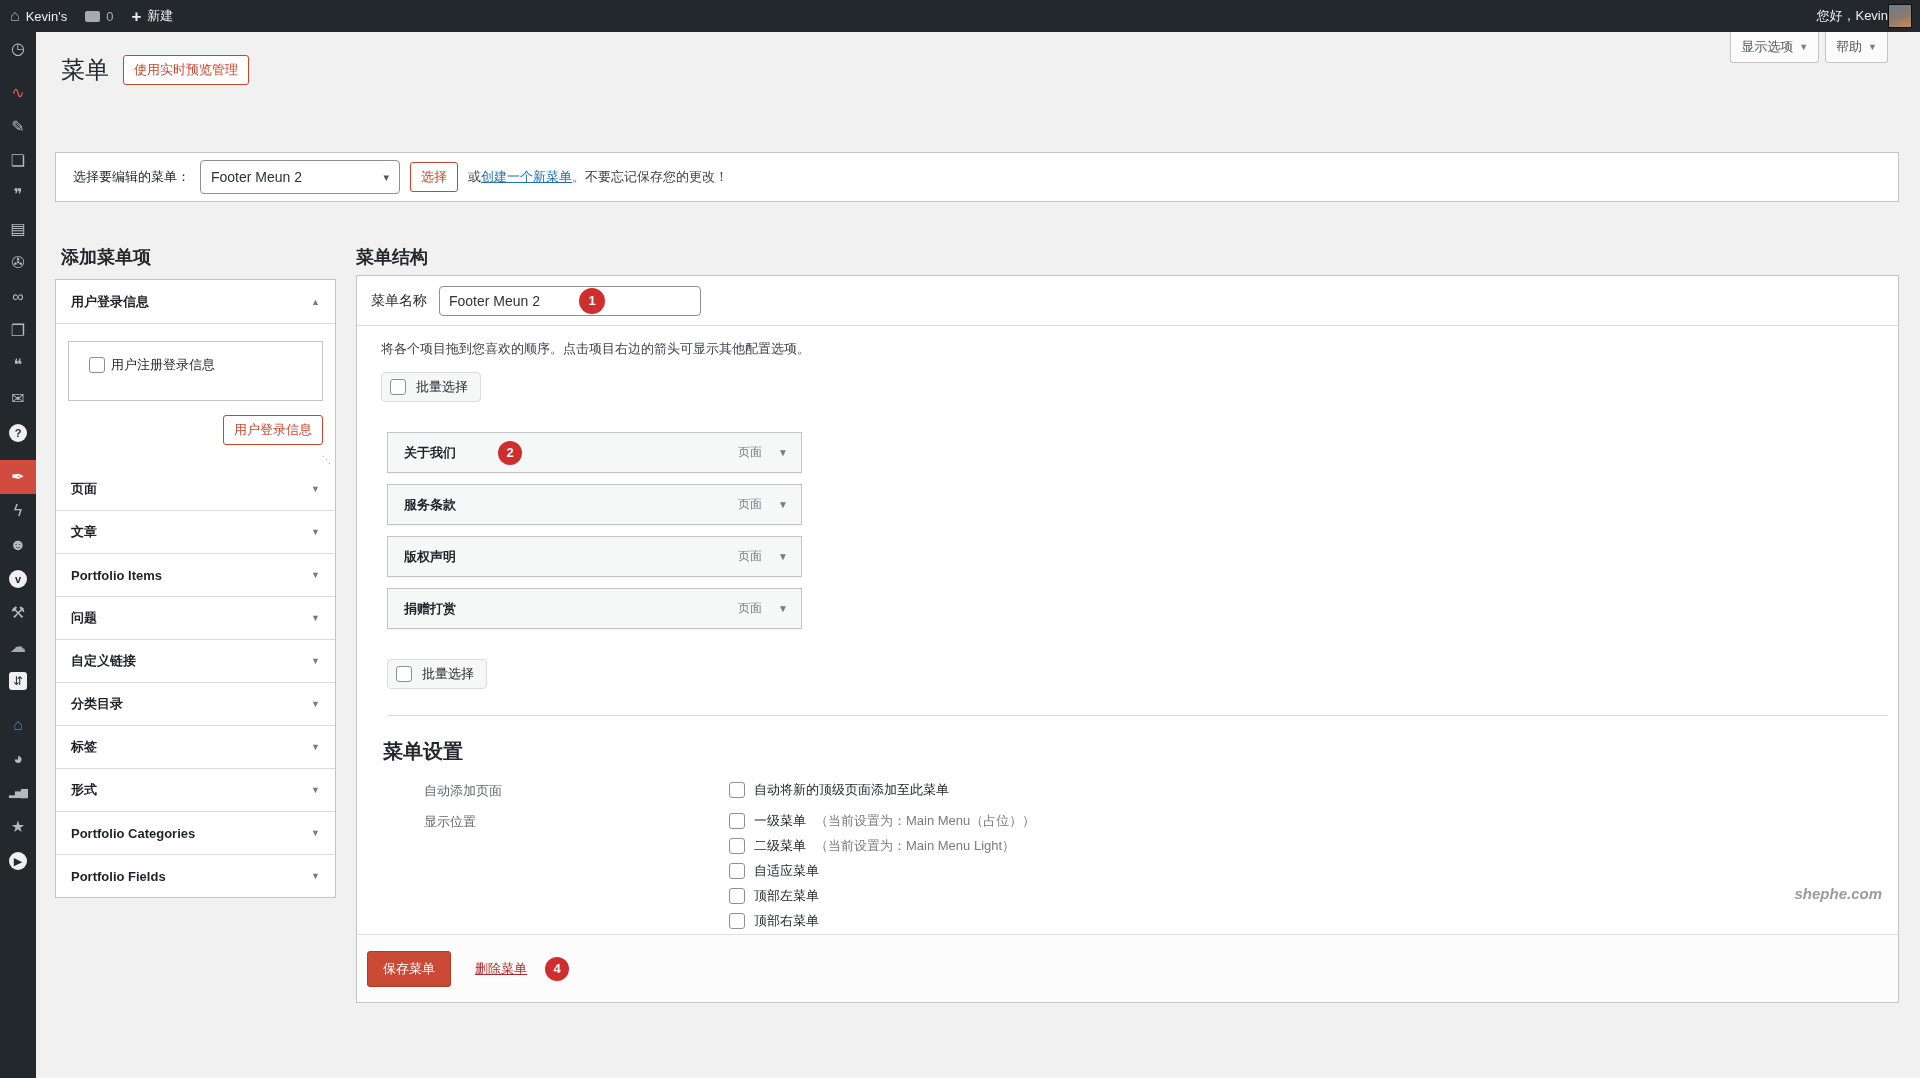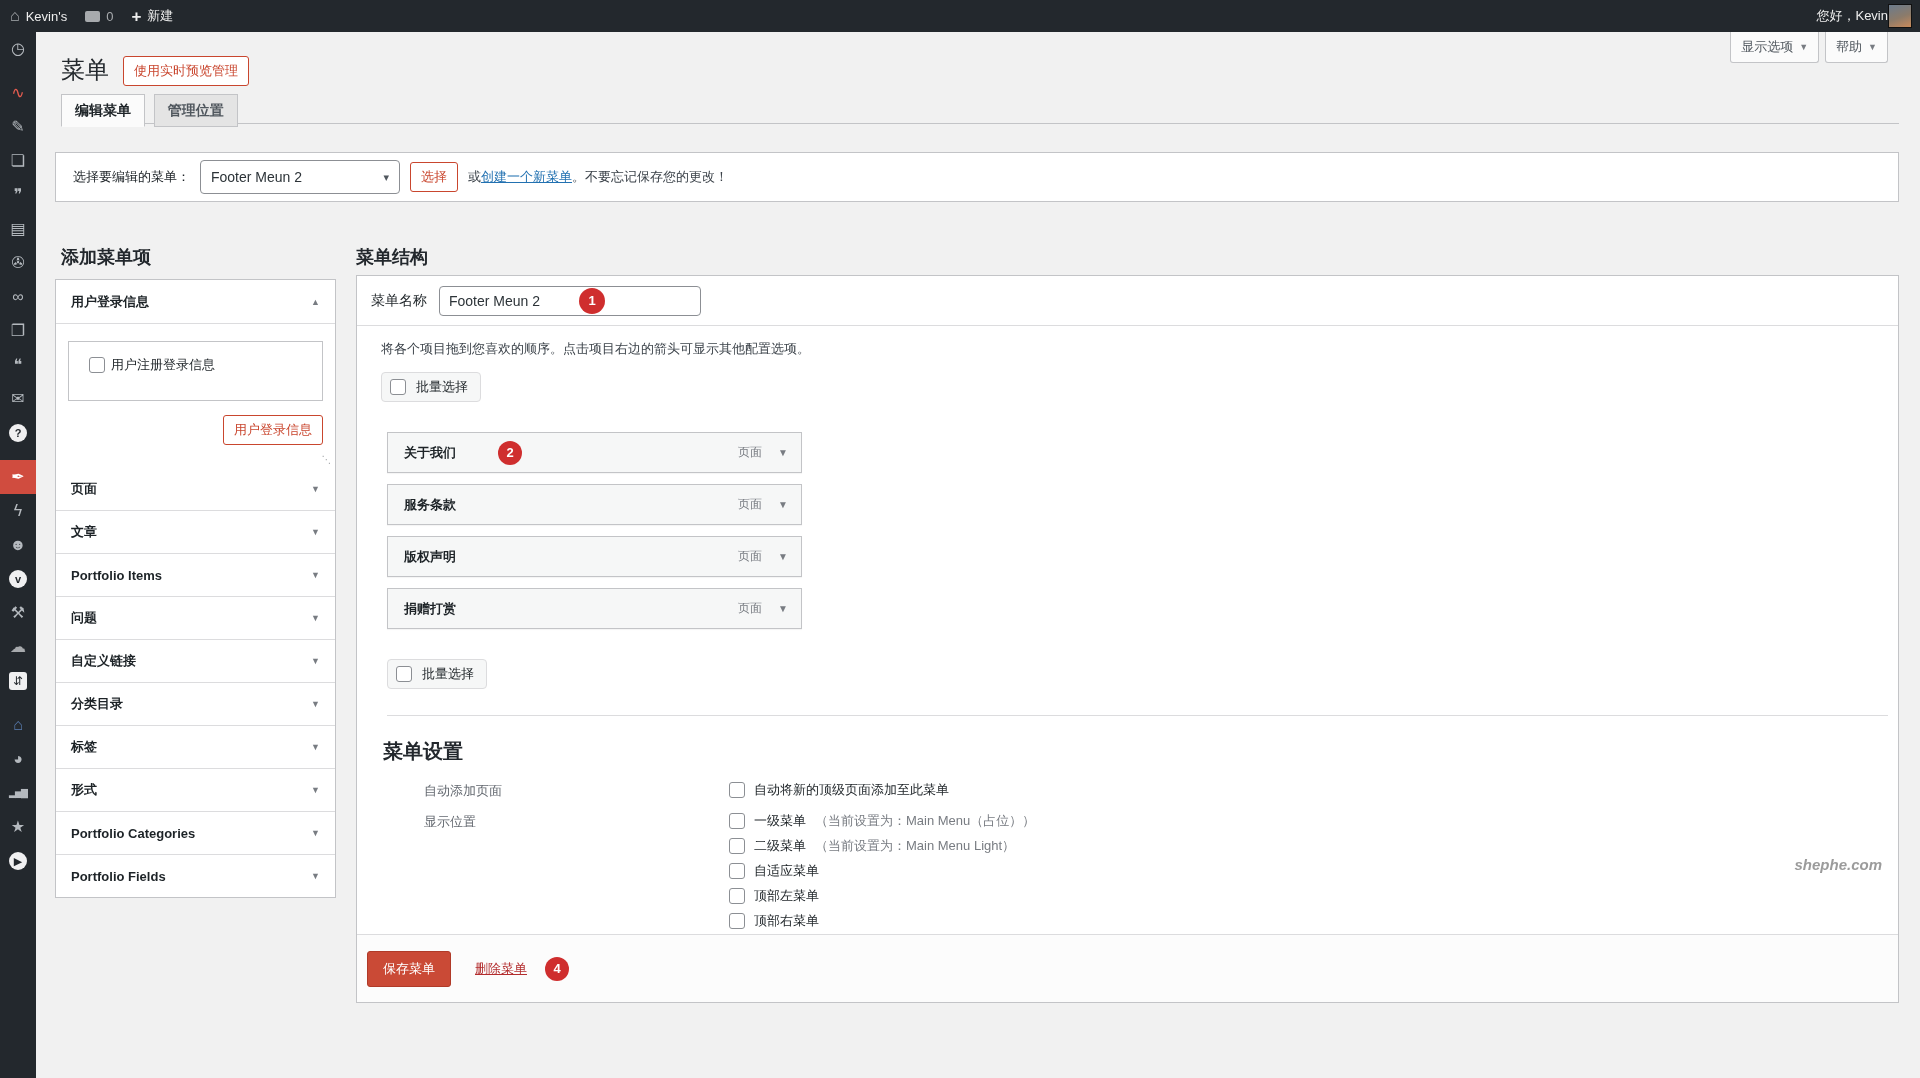--- a/index.html
+++ b/index.html
@@ -30,21 +30,21 @@
   .sb-glyph.small { font-size:9px; letter-spacing:-1px; }
   .sb-sep { height:10px; }
 
   
   .content { position:absolute; top:32px; left:36px; width:1884px; height:878px; background:#f1f1f1; }
 
   .screen-meta { position:absolute; top:0; right:32px; display:flex; gap:6px; z-index:10; }
   .meta-btn { background:#fbfbfb; border:1px solid #c3c4c7; border-top:none; border-radius:0 0 3px 3px; padding:6px 10px; font-size:13px; color:#50575e; display:flex; align-items:center; gap:6px; cursor:pointer; }
   .meta-caret { font-size:9px; color:#787c82; }
 
-  .page-header { position:absolute; top:22px; left:25px; display:flex; align-items:flex-end; gap:14px; }
+  .page-header { position:absolute; top:22px; left:25px; display:flex; align-items:center; gap:14px; }
   .page-title { font-size:24px; font-weight:400; color:#23282d; }
   .btn-outline { background:#fff; border:1px solid #c9462e; color:#c9462e; border-radius:3px; padding:5px 10px; font-size:13px; cursor:pointer; font-family:inherit; }
 
   .tabs { position:absolute; top:60px; left:25px; right:21px; height:32px; border-bottom:1px solid #c3c4c7; }
   .tab { display:inline-block; padding:7px 13px 6px; border:1px solid #c3c4c7; background:#e4e4e4; font-size:14px; font-weight:600; color:#50575e; margin:2px 5px -1px 0; cursor:pointer; position:relative; }
   .tab.active { background:#fbfbfb; border-bottom-color:#fbfbfb; color:#1d2327; }
 
   .select-panel { position:absolute; top:120px; left:19px; right:21px; height:50px; background:#fff; border:1px solid #c3c4c7; display:flex; align-items:center; padding-left:17px; gap:10px; }
   .sp-label { font-size:13px; color:#1d2327; }
   .selectbox { width:200px; height:34px; border:1px solid #8c8f94; border-radius:4px; background:#fff; display:flex; align-items:center; padding:0 10px; font-size:14px; color:#2c3338; cursor:pointer; position:relative; }
@@ -90,21 +90,21 @@
   .settings-title { font-size:20px; font-weight:600; color:#23282d; margin:22px 0 16px 2px; }
   .srow { display:flex; margin-bottom:12px;margin-left:43px; }
   .slabel { width:305px; font-size:13px; color:#646970; padding-top:1px; }
   .sfield { display:flex; flex-direction:column; gap:7px; }
   .loc-row { display:flex; align-items:center; gap:9px; font-size:13px; color:#1d2327; }
   .loc-note { color:#787c82; }
   .mp-footer { position:absolute; left:0; right:0; bottom:0; height:68px; border-top:1px solid #dcdcde; background:#fcfcfc; display:flex; align-items:center; gap:24px; padding-left:10px; }
   .btn-primary { background:#ca4a36; border:1px solid #b03a28; color:#fff; border-radius:3px; padding:8px 15px; font-size:13px; font-weight:400; cursor:pointer; font-family:inherit; }
   .delete-link { color:#b32d2e; text-decoration:underline; font-size:13px; cursor:pointer; }
 
-  .watermark { position:absolute; right:38px; bottom:37px; font-size:15px; font-weight:bold; font-style:italic; color:#9b9b9b; }
+  .watermark { position:absolute; right:38px; bottom:8px; font-size:15px; font-weight:bold; font-style:italic; color:#9b9b9b; }
 </style>
 </head>
 <body>
 
 <div class="adminbar">
   <div class="ab-left">
     <div class="ab-item">
       <span class="ab-home">⌂</span>
       <span>Kevin's</span>
     </div>
@@ -212,24 +212,20 @@
       <span>帮助</span>
       <span class="meta-caret">▼</span>
     </div>
   </div>
 
   <div class="page-header">
     <h1 class="page-title">菜单</h1>
     <button class="btn-outline">使用实时预览管理</button>
   </div>
 
-  <div class="tabs">
-    <span class="tab active">编辑菜单</span>
-    <span class="tab">管理位置</span>
-  </div>
 
   <div class="select-panel">
     <span class="sp-label">选择要编辑的菜单：</span>
     <div class="selectbox">
       <span>Footer Meun 2</span>
       <span class="caret">▾</span>
     </div>
     <button class="btn-outline">选择</button>
     <span class="sp-text"><span>或</span><span class="link">创建一个新菜单</span><span>。不要忘记保存您的更改！</span></span>
   </div>

